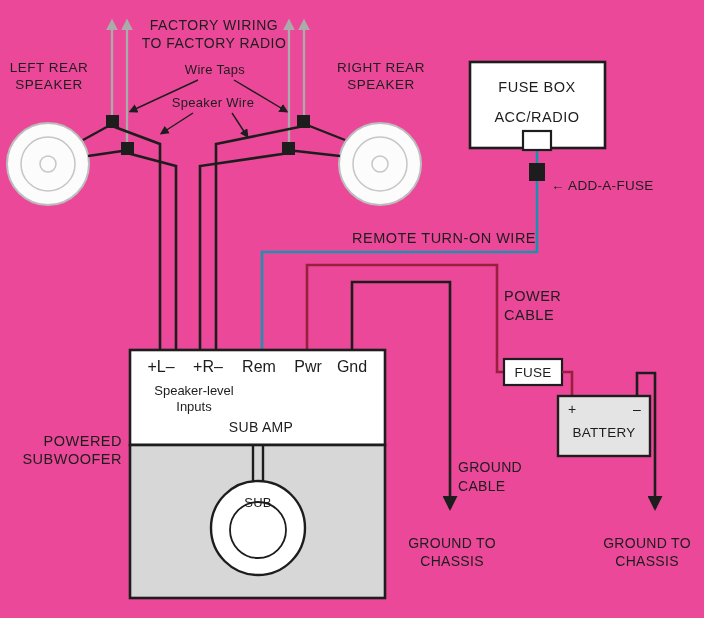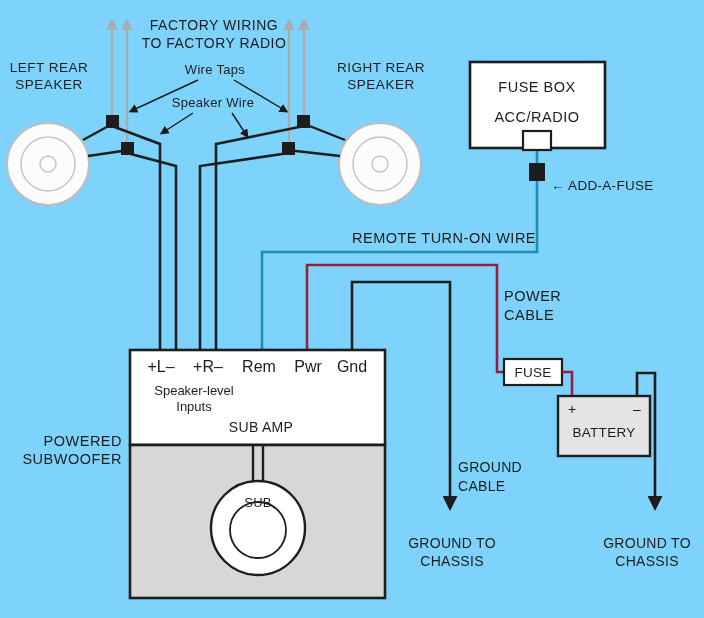--- a/index.html
+++ b/index.html
@@ -1,16 +1,16 @@
 <!DOCTYPE html>
 <html><head>
 <meta charset="utf-8">
 <style>
   html,body{margin:0;padding:0;background:#ffffff;}
-  .stage{position:relative;width:704px;height:618px;background:#7dd3fc;overflow:hidden;}
+  .stage{position:relative;width:704px;height:618px;background:#ec4899;overflow:hidden;}
   svg{display:block;}
   text{font-family:"Liberation Sans","DejaVu Sans",sans-serif;fill:#1d1d1d;}
   .ls{letter-spacing:.5px;}
   .ls2{letter-spacing:.3px;}
 </style>
 </head>
 <body>
 
 <div class="stage">
 <svg width="704" height="618" viewBox="0 0 704 618">

